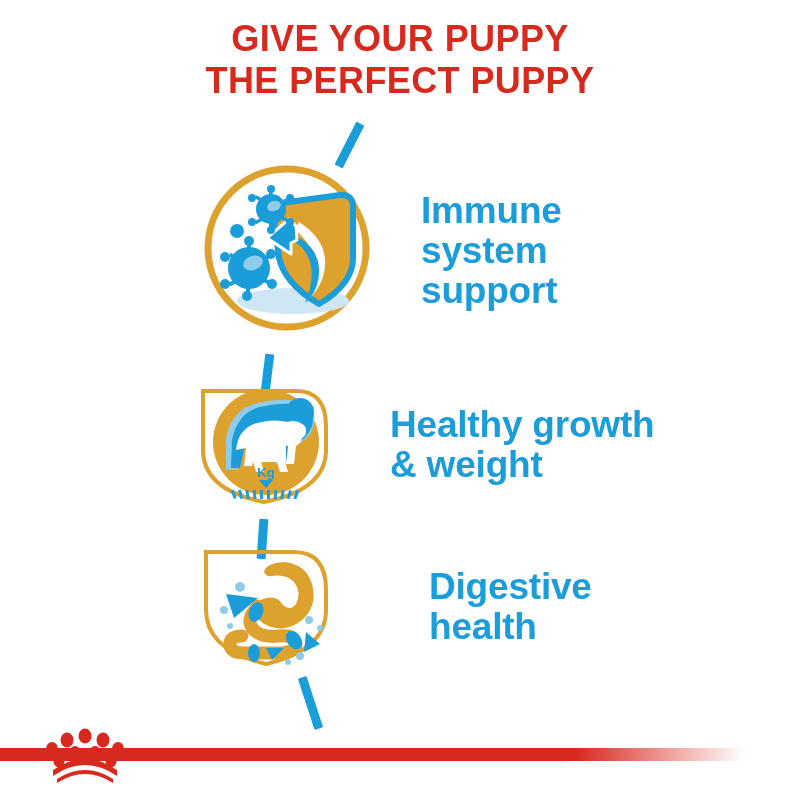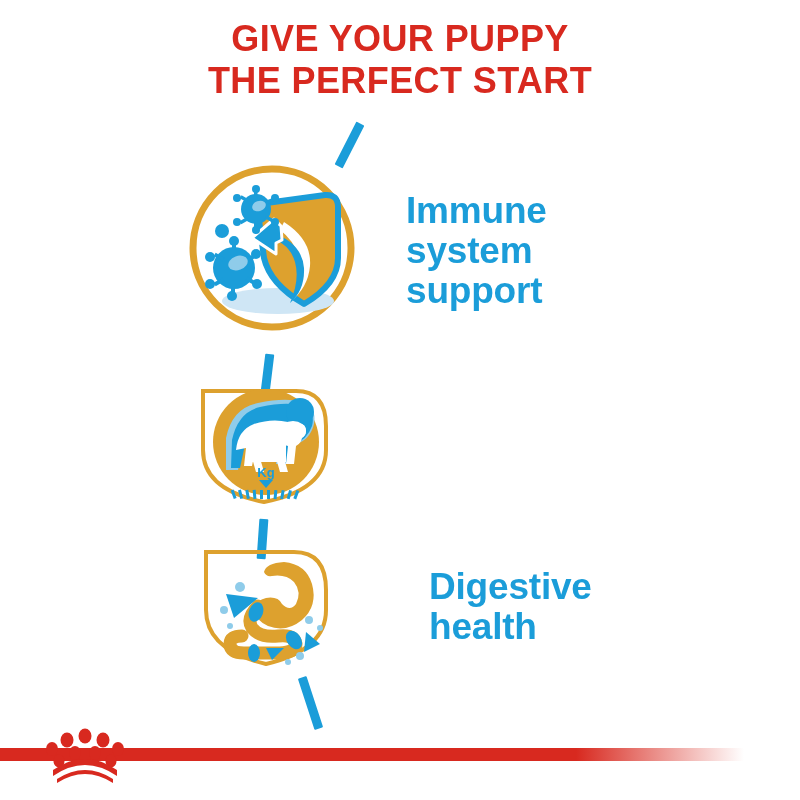--- a/index.html
+++ b/index.html
@@ -51,21 +51,21 @@
   .benefit-label {
     color: #1B9DD9;
     font-family: "Liberation Sans", sans-serif;
     font-weight: bold;
     font-size: 37px;
     line-height: 1.08;
     letter-spacing: -0.2px;
     white-space: pre-line;
   }
 
-  #row-1 { left: 186px; top: 162px; }
+  #row-1 { left: 201px; top: 162px; }
   #row-1 .benefit-label { margin-left: 48px; margin-top: 2px; }
 
   #row-2 { left: 196px; top: 378px; }
   #row-2 .benefit-label { margin-left: 52px; }
 
   #row-3 { left: 196px; top: 540px; gap: 13px; }
   #row-3 .benefit-label { margin-left: 78px; }
 
   
   .connector-dash {
@@ -96,21 +96,21 @@
     height: 58px;
   }
 </style>
 </head>
 <body>
 
 <div id="page">
 
   <div id="headline">
     <span class="hl-line">GIVE YOUR PUPPY</span>
-    <span class="hl-line">THE PERFECT START</span>
+    <span class="hl-line">THE PERFECT PUPPY</span>
   </div>
 
   <div class="connector-dash" id="dash-top"></div>
   <div class="connector-dash" id="dash-1-2"></div>
   <div class="connector-dash" id="dash-2-3"></div>
   <div class="connector-dash" id="dash-bottom"></div>
 
   <div class="benefit-row" id="row-1">
     <div class="benefit-icon">
       <svg width="172" height="172" viewBox="0 0 172 172" aria-hidden="true">
@@ -206,20 +206,22 @@
           <rect x="57" y="112" width="3" height="9" transform="rotate(-5 58 116)"></rect>
           <rect x="64" y="112" width="3" height="9"></rect>
           <rect x="71" y="112" width="3" height="9"></rect>
           <rect x="78" y="112" width="3" height="9" transform="rotate(5 79 116)"></rect>
           <rect x="85" y="112" width="3" height="9" transform="rotate(10 86 116)"></rect>
           <rect x="92" y="112" width="3" height="9" transform="rotate(15 93 116)"></rect>
           <rect x="99" y="112" width="3" height="9" transform="rotate(20 100 116)"></rect>
         </g>
       </svg>
     </div>
+    <div class="benefit-label">Healthy growth
+&amp; weight</div>
   </div>
 
   <div class="benefit-row" id="row-3">
     <div class="benefit-icon">
       <svg width="142" height="130" viewBox="0 0 142 130" aria-hidden="true">
 
         <path d="M10 12 L98 12 Q130 12 130 50 L130 70 Q130 110 70 124 Q10 110 10 70 Z" fill="none" stroke="#DDA12E" stroke-width="4"></path>
 
         <path d="M88 22
                  Q110 24 116 44

